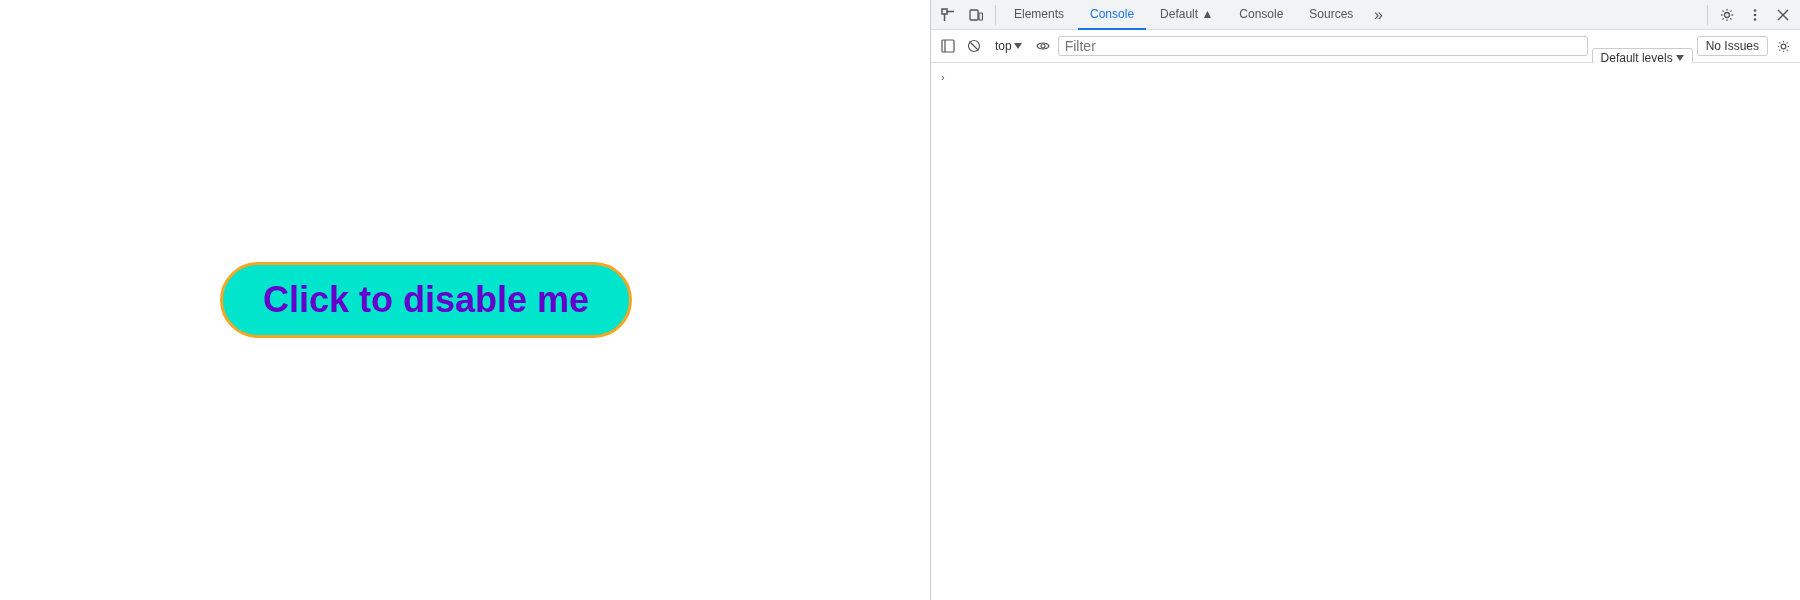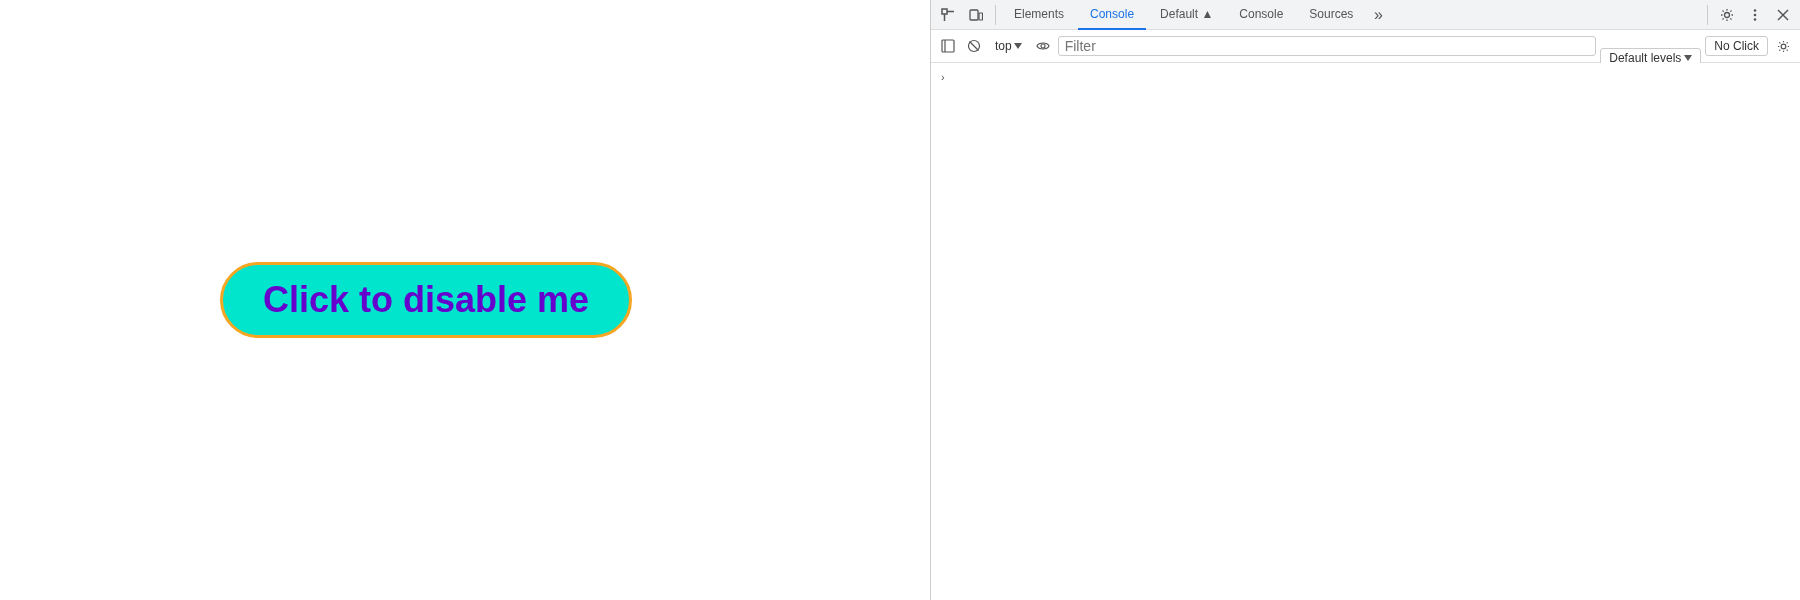--- a/index.html
+++ b/index.html
@@ -301,21 +301,21 @@
     <input class="console-filter-input" type="text" placeholder="Filter" style="">
 
     <button class="console-levels-btn">
       <span>Default levels</span>
       <svg width="8" height="6" viewBox="0 0 8 6" fill="#555">
           <path d="M0 0l4 6 4-6z"></path>
         </svg>
     </button>
 
     <button class="console-issues-btn">
-      <span>No Click</span>
+      <span>No Issues</span>
     </button>
 
     <button class="console-icon-btn" title="Console settings">
       <svg width="13" height="13" viewBox="0 0 14 14" fill="none">
         <circle cx="7" cy="7" r="2.5" stroke="#555" stroke-width="1.3"></circle>
         <path d="M7 1v1.5M7 11.5V13M1 7h1.5M11.5 7H13M2.5 2.5l1.1 1.1M10.4 10.4l1.1 1.1M11.5 2.5l-1.1 1.1M3.6 10.4l-1.1 1.1" stroke="#555" stroke-width="1.3"></path>
       </svg>
     </button>
   </div>
 

